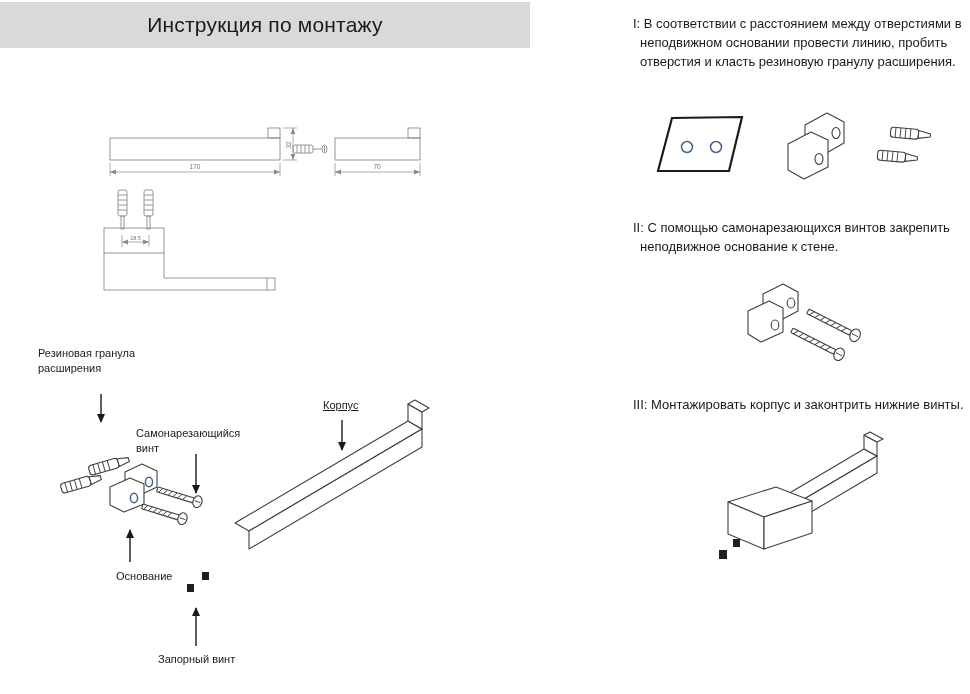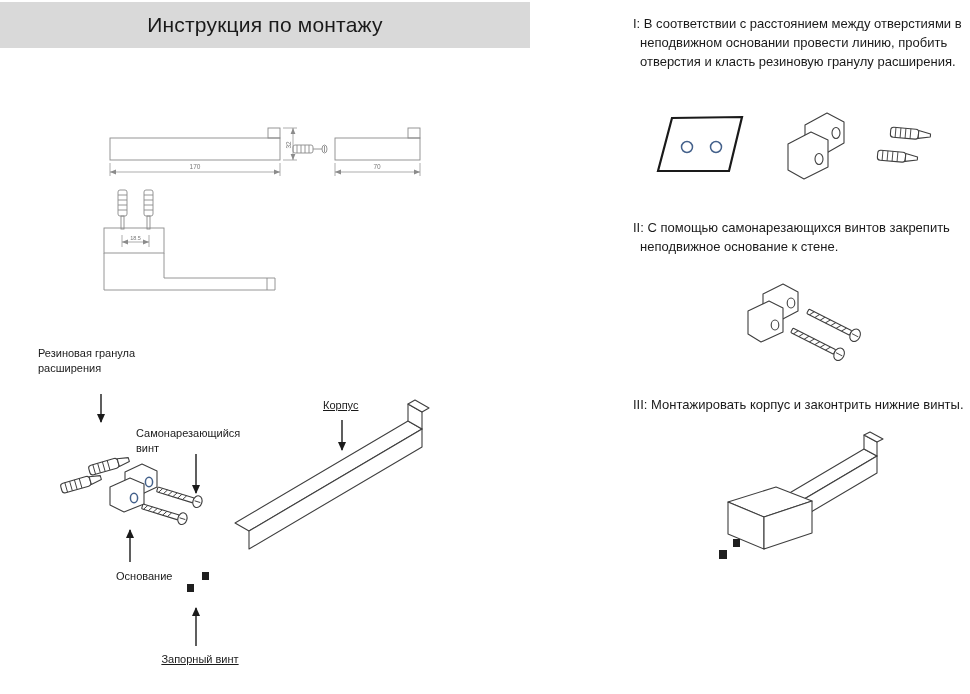--- a/index.html
+++ b/index.html
@@ -17,21 +17,21 @@
     text-indent:-7px; padding-left:7px; }
   .step-1 { top:14px; }
   .step-2 { top:218px; }
   .step-3 { top:395px; width:auto; white-space:nowrap; }
 
   .diagram-label { position:absolute; font-size:11px; line-height:1.32; }
   .lbl-anchor   { left:38px;  top:346px; width:128px; }
   .lbl-screw    { left:136px; top:426px; width:130px; text-align:left; }
   .lbl-body     { left:323px; top:398px;text-decoration:underline; }
   .lbl-base     { left:80px;  top:569px;margin-left:36px; }
-  .lbl-setscrew { left:158px; top:652px; width:84px; text-align:center;text-decoration:underline; }
+  .lbl-setscrew { left:158px; top:652px; width:84px; text-align:left; }
 
   svg.layer { position:absolute; overflow:visible; }
 
   .cad { stroke:#8b8b8b; stroke-width:0.9; fill:none; }
   .cad-dim { stroke:#8b8b8b; stroke-width:0.7; fill:none; }
   .cad-txt { fill:#777; font-size:6.5px; font-family:"Liberation Sans",sans-serif; }
   .cad-txt-sm { fill:#777; font-size:5.5px; font-family:"Liberation Sans",sans-serif; }
 
   .part { stroke:#3f3f3f; stroke-width:1.1; fill:#fff; stroke-linejoin:round; }
   .part-line { stroke:#3f3f3f; stroke-width:0.9; fill:none; }

